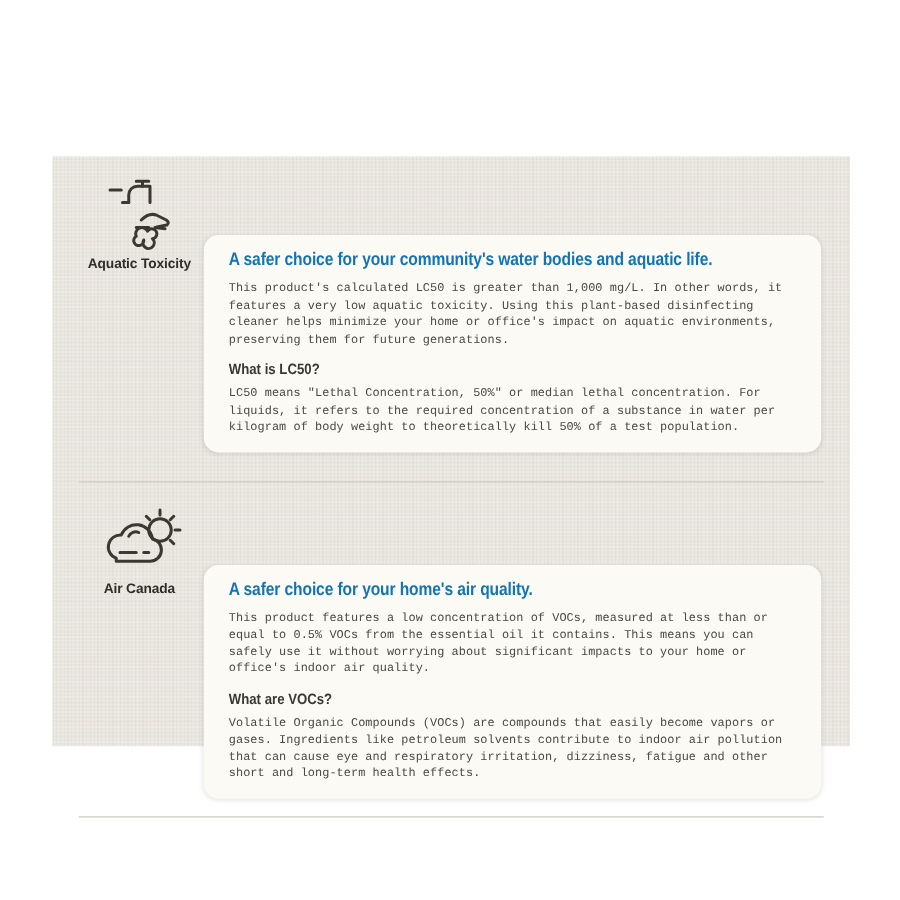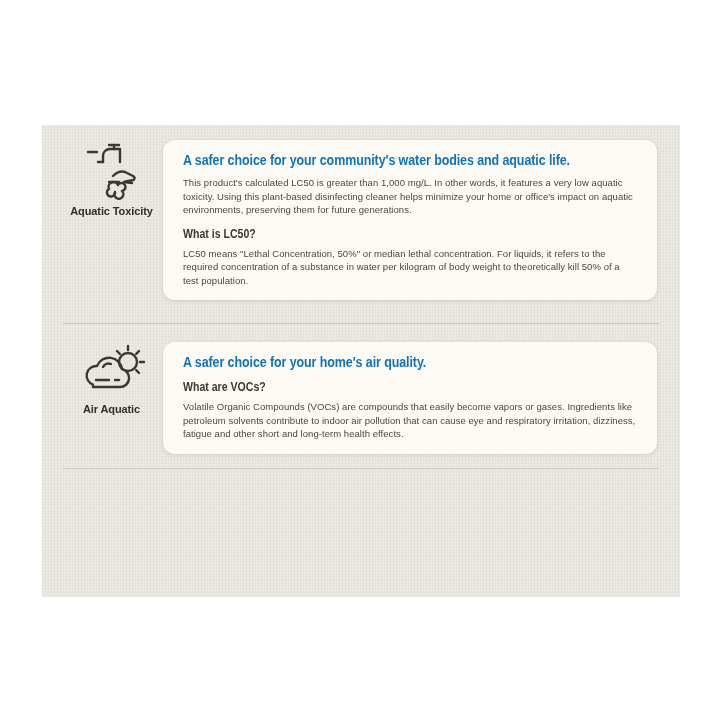--- a/index.html
+++ b/index.html
@@ -24,29 +24,30 @@
   .icon-stack svg { display:block; }
   .icon-label {
     margin-top:5px; font-size:11px; font-weight:bold; color:#312e29;
     letter-spacing:-0.1px; white-space:nowrap; text-align:center;
   }
 
   .card {
     flex:1 1 auto; margin-right:23px; background:#fcfaf5;
     border-radius:12px; padding:12px 20px 13px 20px;
     box-shadow:0 1px 4px rgba(70,62,50,0.14);
+    margin-top:48px;
   }
 
   .card-heading {
     color:#1273b9; font-size:14.5px; font-weight:bold; white-space:nowrap;
     transform:scaleX(0.86); transform-origin:0 50%;
     margin-bottom:8px; letter-spacing:-0.1px;
   }
   .card-body {
-    color:#4b4742; font-size:9.5px; line-height:13.5px; letter-spacing:0.05px;
+    color:#4b4742; font-size:9.5px; line-height:13.5px; letter-spacing:0.05px;font-family:Liberation Mono, monospace;
   }
   .card-subheading {
     color:#3b3731; font-size:12px; font-weight:bold; white-space:nowrap;
     transform:scaleX(0.88); transform-origin:0 50%;
     margin:10px 0 6px 0;
   }
 
   .divider { border-top:1px solid #cdcac2; margin:0 21px; }
   .divider-1 { margin-top:23px; }
   .divider-2 { margin-top:14px; }
@@ -96,25 +97,26 @@
               <path d="M53,2 v4"></path>
               <path d="M64,7 l-2.8,2.8"></path>
               <path d="M69,18 h-4"></path>
               <path d="M64,29 l-2.8,-2.8"></path>
               <path d="M42,7 l2.8,2.8"></path>
               <path d="M18,43 h27 a9,9 0 0 0 2,-17.8 a13,13 0 0 0 -25,-3.2 a9.6,9.6 0 0 0 -4,18.6 z"></path>
               <path d="M28,23 a6,6 0 0 1 8,-3"></path>
               <path d="M21,36 h13 M40,36 h4"></path>
             </svg>
           </span>
-          <div class="icon-label">Air Aquatic</div>
+          <div class="icon-label">Air Canada</div>
         </div>
       </div>
       <div class="card">
         <h2 class="card-heading">A safer choice for your home's air quality.</h2>
+        <p class="card-body">This product features a low concentration of VOCs, measured at less than or equal to 0.5% VOCs from the essential oil it contains. This means you can safely use it without worrying about significant impacts to your home or office's indoor air quality.</p>
         <h3 class="card-subheading">What are VOCs?</h3>
         <p class="card-body">Volatile Organic Compounds (VOCs) are compounds that easily become vapors or gases. Ingredients like petroleum solvents contribute to indoor air pollution that can cause eye and respiratory irritation, dizziness, fatigue and other short and long-term health effects.</p>
       </div>
     </div>
 
     <div class="divider divider-2"></div>
 
     <div class="section section-3">
     </div>
 

